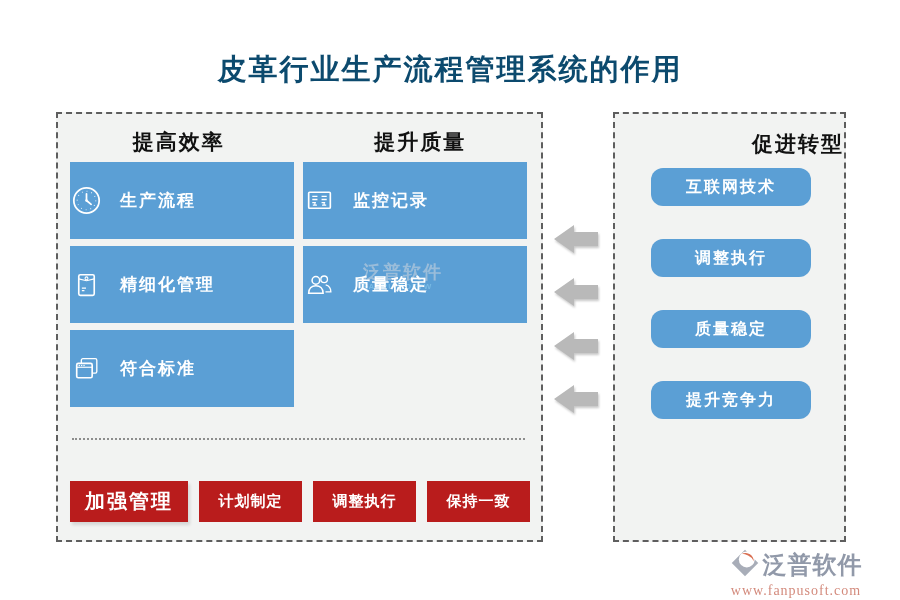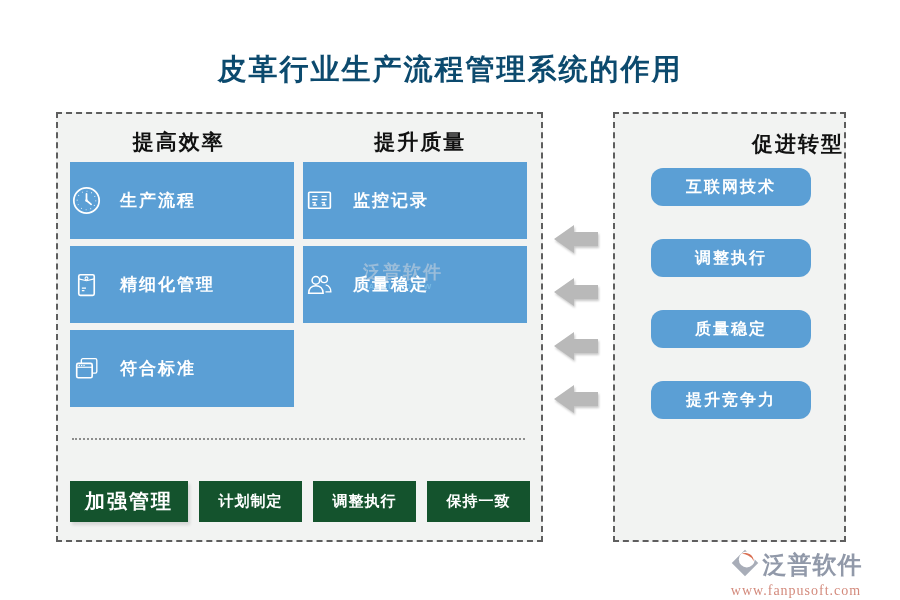--- a/index.html
+++ b/index.html
@@ -38,21 +38,21 @@
     position:absolute;left:60px;top:17px;z-index:1;display:flex;flex-direction:column;
     line-height:1.1;pointer-events:none;
   }
   .wm-cn{font-size:18px;font-weight:bold;letter-spacing:2px;color:rgba(205,213,222,0.55);}
   .wm-en{font-size:8px;font-weight:bold;letter-spacing:1px;color:rgba(135,200,235,0.65);}
 
   .dotted-sep{position:absolute;left:14px;right:16px;top:324px;border-top:2px dotted #8d8d8d;}
 
   .footer-btns{position:absolute;left:12px;top:367px;display:flex;gap:11px;}
   .fbtn{
-    background:#14532d;color:#fff;height:41px;width:103px;
+    background:#b91c1c;color:#fff;height:41px;width:103px;
     display:flex;align-items:center;justify-content:center;
     font-weight:bold;font-size:15px;letter-spacing:1px;
   }
   .fbtn.first{width:118px;font-size:20px;letter-spacing:2px;box-shadow:2px 3px 3px rgba(0,0,0,0.12);}
 
   .rp-header{
     margin-top:16px;text-align:right;font-family:"Liberation Serif", serif;
     font-weight:bold;font-size:21px;color:#111;letter-spacing:2px;
   }
   .rp-btns{position:absolute;left:36px;top:54px;display:flex;flex-direction:column;gap:33px;}

